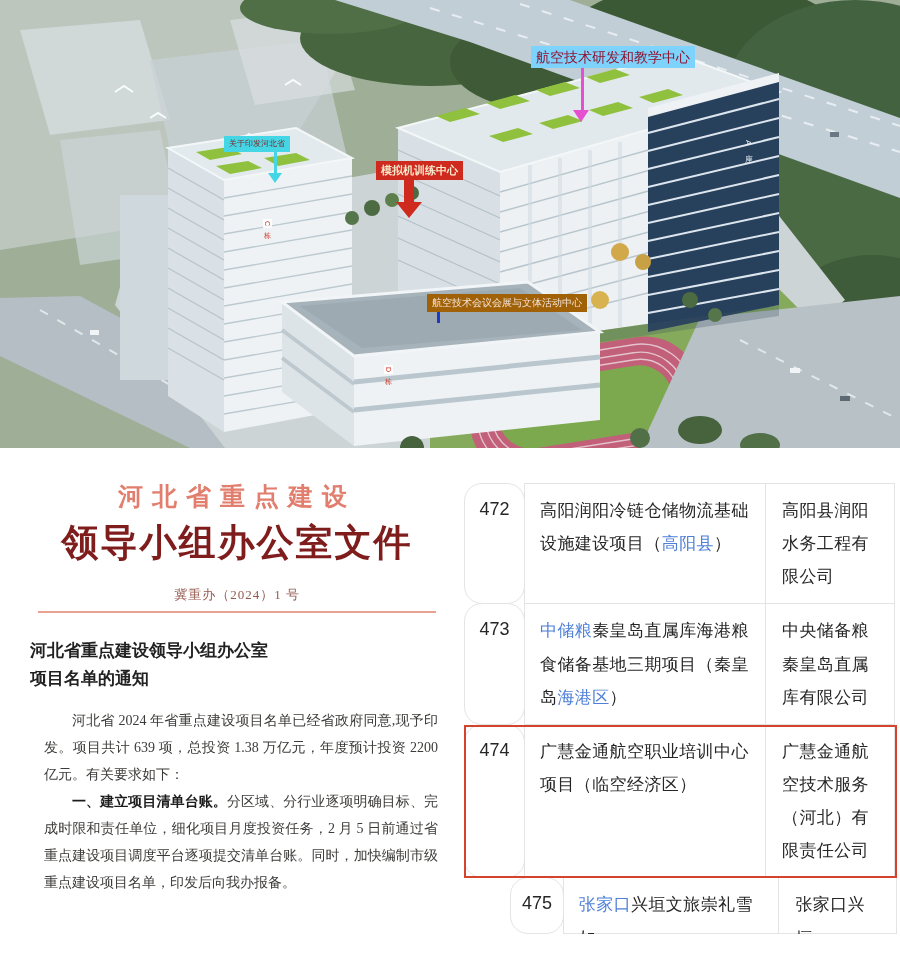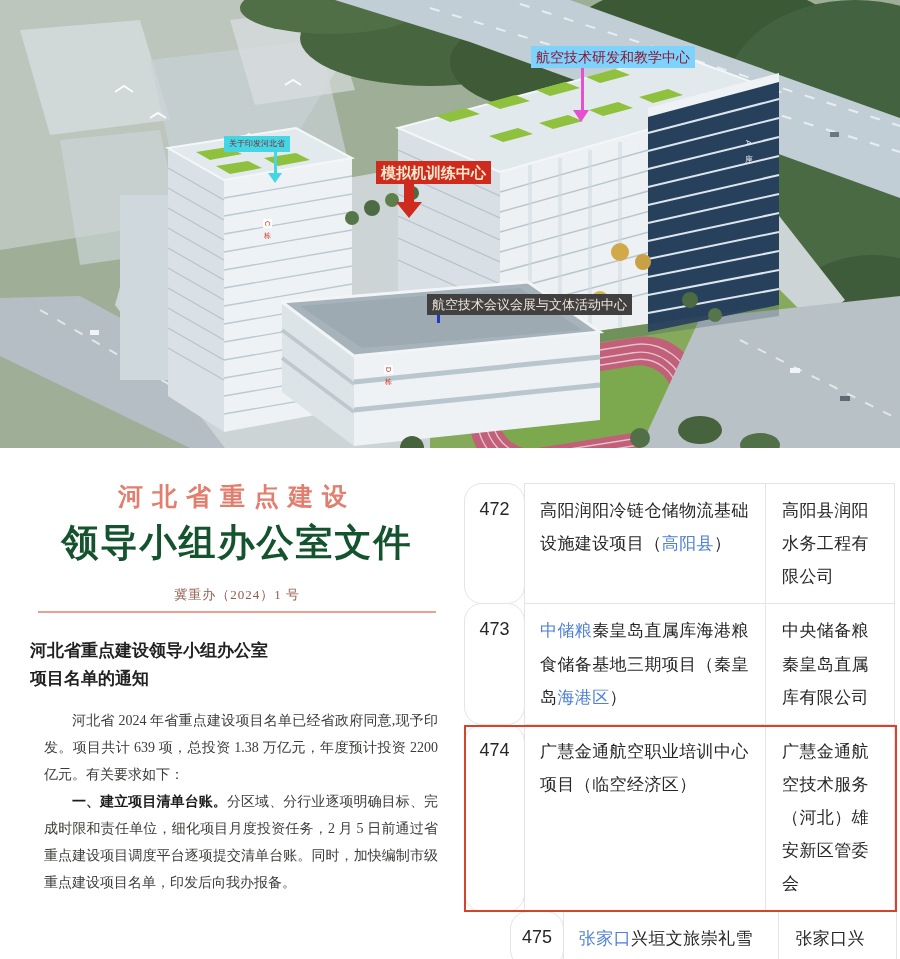--- a/index.html
+++ b/index.html
@@ -7,22 +7,22 @@
         font-family:"Liberation Sans",sans-serif;}
 
   
   .hero{position:absolute;left:0;top:0;width:900px;height:448px;background:#a2b09a;overflow:hidden;}
   .hero svg{display:block;}
 
   .ann{position:absolute;line-height:1;white-space:nowrap;z-index:6;padding:4px 5px;
        font-family:"Liberation Sans",sans-serif;}
   .ann1{left:531px;top:46px;font-size:14px;background:#7dd3fc;color:#8f1430;}
   .ann2{left:224px;top:136px;font-size:8px;background:#45d6e6;color:#7c2a2a;}
-  .ann3{left:376px;top:161px;font-size:15px;background:#cf2a1e;color:#f6e9cc;font-weight:bold;}
-  .ann4{left:427px;top:294px;font-size:13px;background:#404040;color:#f3e3da;}
+  .ann3{left:376px;top:161px;font-size:11px;background:#cf2a1e;color:#f6e9cc;font-weight:bold;}
+  .ann4{left:427px;top:294px;font-size:10px;background:#a16207;color:#f3e3da;}
   .tail{position:absolute;z-index:5;}
   .tail1{left:581px;top:62px;width:3px;height:50px;background:#e64fd0;}
   .head1{left:573px;top:110px;width:0;height:0;border-left:8px solid transparent;
          border-right:8px solid transparent;border-top:12px solid #e64fd0;}
   .tail2{left:274px;top:152px;width:3px;height:22px;background:#45d6e6;}
   .head2{left:268px;top:173px;width:0;height:0;border-left:7px solid transparent;
          border-right:7px solid transparent;border-top:10px solid #45d6e6;}
   .tail3{left:404px;top:180px;width:10px;height:23px;background:#cf2a1e;}
   .head3{left:396px;top:202px;width:0;height:0;border-left:13px solid transparent;
          border-right:13px solid transparent;border-top:16px solid #cf2a1e;}
@@ -34,21 +34,21 @@
   .sign-d{left:384px;top:365px;color:#cf3a2a;font-size:7px;background:rgba(255,255,255,.92);padding:2px 1px;}
 
   
   .doc{position:absolute;left:30px;top:470px;width:414px;height:489px;overflow:hidden;
        font-family:"Liberation Serif",serif;}
   .doc::after{content:"";position:absolute;left:0;right:0;bottom:0;height:46px;
        background:linear-gradient(rgba(255,255,255,0),#fff 85%);}
   .doc-mast1{margin-top:10px;text-align:center;font-size:25px;font-weight:700;
        color:#e27e6e;letter-spacing:9px;}
   .doc-mast2{margin-top:5px;text-align:center;font-size:37px;font-weight:700;
-       color:#14532d;letter-spacing:2px;}
+       color:#7f1d1d;letter-spacing:2px;}
   .doc-number{margin-top:18px;text-align:center;font-size:13px;color:#945a4e;letter-spacing:1px;}
   .doc-rule{border:none;border-top:2px solid #eba191;margin:7px 8px 0 8px;}
   .doc-title{margin-top:24px;font-size:17px;font-weight:700;
        color:#212121;line-height:1.62;}
   .doc-body{margin:15px 6px 0 14px;font-size:14px;line-height:1.93;color:#3c3b39;
        text-align:justify;}
   .doc-body p{margin:0;}
   .doc-body .ind{text-indent:2em;}
   .doc-body b{color:#1c1c1c;}
 
@@ -325,21 +325,21 @@
         <div class="pcell c-comp">高阳县润阳水务工程有限公司</div>
       </div>
       <div class="prow">
         <div class="pcell c-no">473</div>
         <div class="pcell c-proj"><span class="lk">中储粮</span><span>秦皇岛直属库海港粮食储备基地三期项目（秦皇岛</span><span class="lk">海港区</span><span>）</span></div>
         <div class="pcell c-comp">中央储备粮秦皇岛直属库有限公司</div>
       </div>
       <div class="prow hl">
         <div class="pcell c-no">474</div>
         <div class="pcell c-proj"><span>广慧金通航空职业培训中心项目（临空经济区）</span></div>
-        <div class="pcell c-comp">广慧金通航空技术服务（河北）雄安新区管委会</div>
+        <div class="pcell c-comp">广慧金通航空技术服务（河北）有限责任公司</div>
       </div>
       <div class="prow prow-last">
         <div class="pcell c-no">475</div>
         <div class="pcell c-proj"><span class="lk">张家口</span><span>兴垣文旅崇礼雪如</span></div>
         <div class="pcell c-comp">张家口兴垣</div>
       </div>
     </div>
 
 </div>
 

